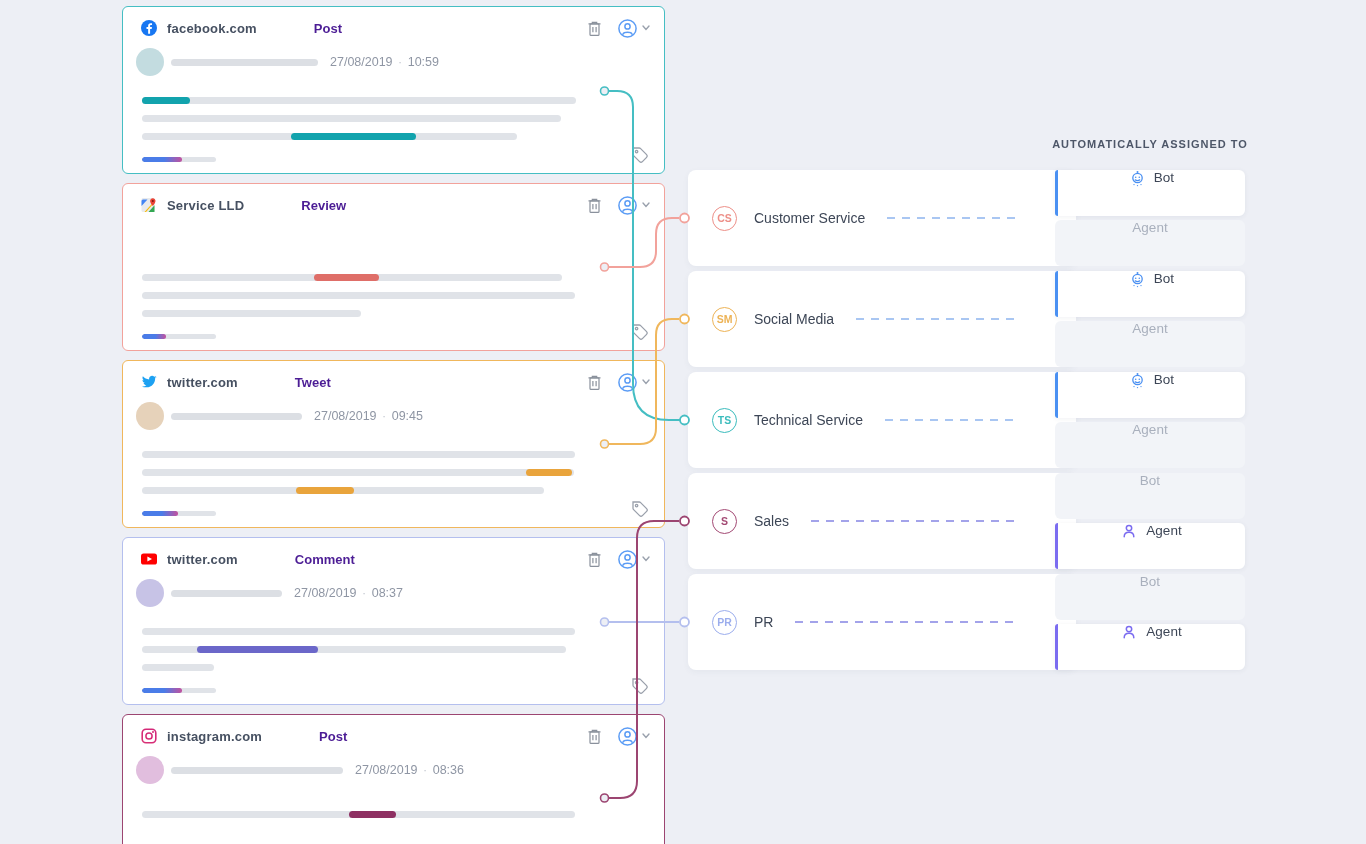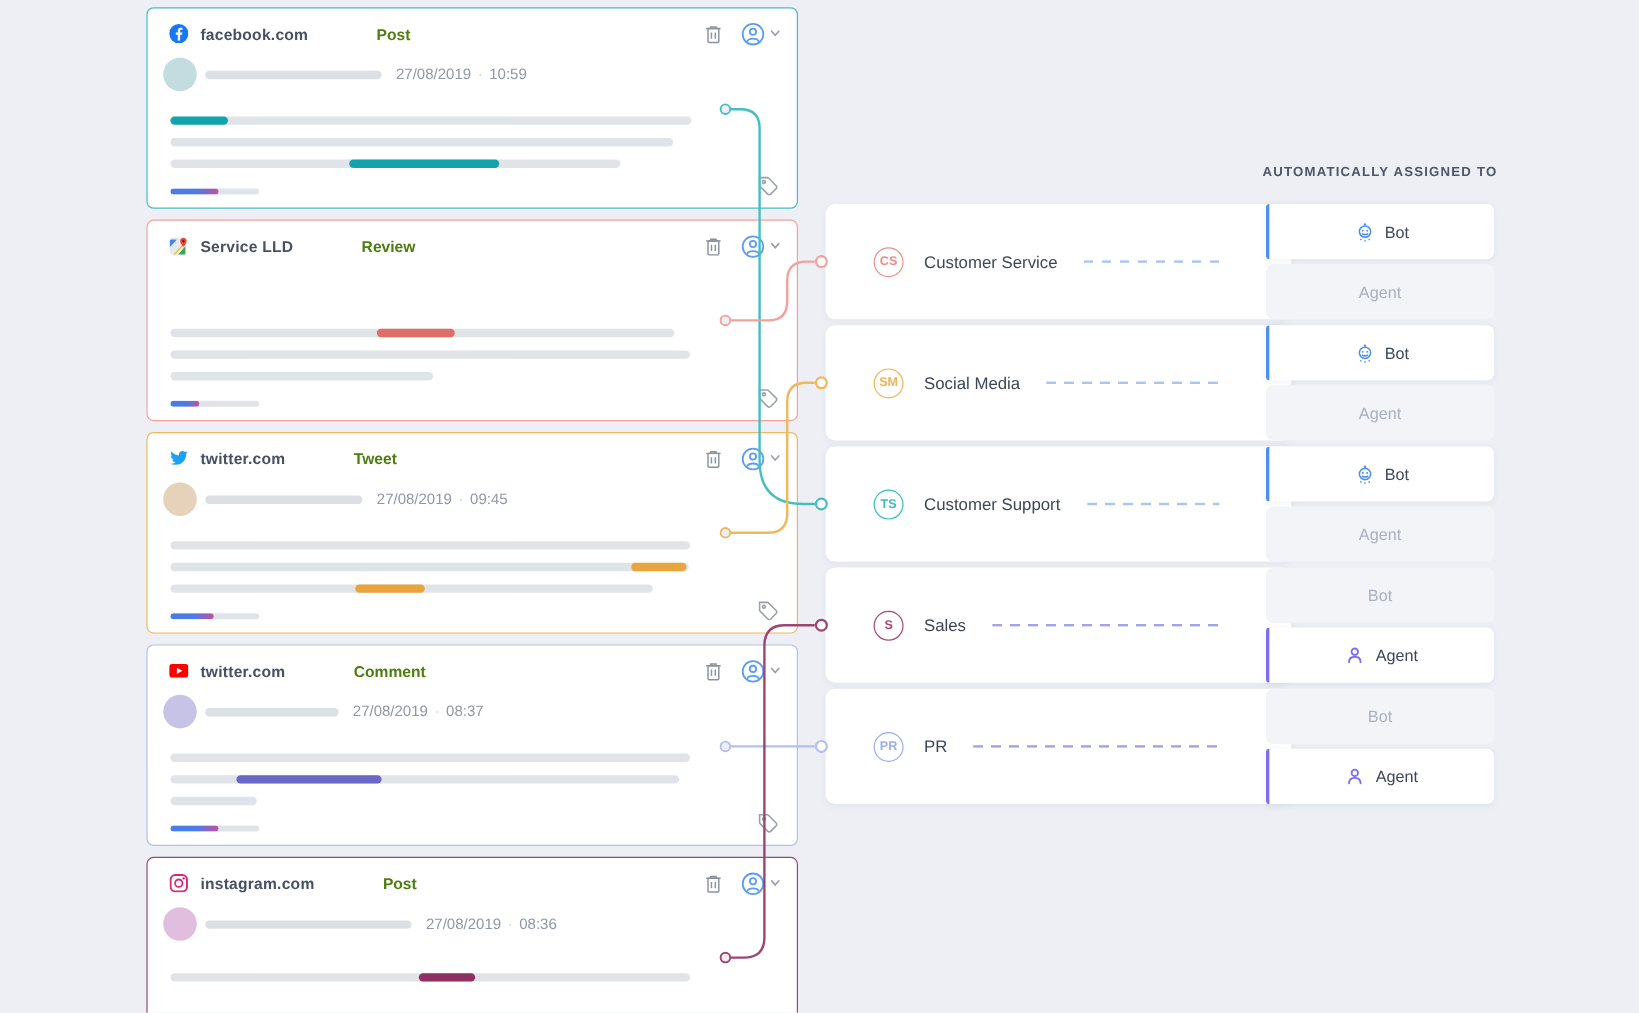--- a/index.html
+++ b/index.html
@@ -8,21 +8,21 @@
   .stage { position:relative; width:1366px; height:844px; overflow:hidden; background:#edeff5; }
 
   
   .posts-col { position:absolute; left:122px; top:6px; width:482px; }
   .post-card { position:absolute; left:0; width:543px; height:168px; background:#fff;
                border:1px solid #ccc; border-radius:6px; }
   .post-head { position:absolute; left:18px; right:14px; top:9px; height:24px;
                display:flex; align-items:center; gap:10px; }
   .src-icon { width:16px; height:16px; display:inline-flex; }
   .src-name { font-size:13px; font-weight:700; color:#465061; letter-spacing:.2px; }
-  .src-type { font-size:13px; font-weight:700; color:#4d7c0f; text-decoration:none; cursor:pointer;padding-left:47px; }
+  .src-type { font-size:13px; font-weight:700; color:#4c1d95; text-decoration:none; cursor:pointer;padding-left:47px; }
   .head-actions { margin-left:auto; display:flex; align-items:center; gap:15px; }
   .icon-btn { display:inline-flex; align-items:center; cursor:pointer; }
   .assignee { gap:4px; }
   .author-row { position:absolute; left:13px; top:41px; display:flex; align-items:center; }
   .avatar { width:28px; height:28px; border-radius:50%; background:#ddd; flex:none; }
   .name-bar { height:7px; border-radius:4px; background:#dcdfe4; margin-left:7px; }
   .post-date { font-size:12.5px; color:#8f96a4; margin-left:12px; white-space:nowrap; }
   .post-date .dot { color:#c3c8d0; padding:0 2px; }
   .post-lines { position:absolute; left:19px; top:90px; }
   .bar { position:relative; height:7px; border-radius:4px; background:#e0e3e8; margin-bottom:11px; }
@@ -30,35 +30,35 @@
   .mini-bar { position:absolute; left:19px; top:150px; width:74px; height:5px;
               border-radius:3px; background:#e0e3e8; overflow:hidden; }
   .mini-grad { position:absolute; left:0; top:0; bottom:0; width:40px; border-radius:3px;
                background:linear-gradient(90deg,#4a7ce8 55%,#c2519e); }
   .tag { position:absolute; right:14px; top:139px; width:19px; height:19px; cursor:pointer; }
 
   
   .cat-col { position:absolute; left:688px; top:170px; width:356px; }
   .cat-card { position:absolute; left:0; width:388px; height:96px; background:#fff; border-radius:8px;
               box-shadow:0 2px 6px rgba(60,70,100,.05);
-              display:flex; align-items:center; padding:0 58px 0 40px; }
+              display:flex; align-items:center; padding:0 58px 0 24px; }
   .cat-badge { width:25px; height:25px; border-radius:50%; border:1.5px solid currentColor;
                display:flex; align-items:center; justify-content:center; flex:none;
                font-size:10.5px; font-weight:700; }
   .cat-label { font-size:14px; color:#3d4656; margin-left:17px; white-space:nowrap; }
   .dash-line { flex:1; height:2px; margin-left:22px; margin-right:2px;
                background-image:repeating-linear-gradient(90deg,currentColor 0 8px,transparent 8px 15px); }
   .fork { position:absolute; right:4px; top:0; width:50px; height:96px; }
 
   
   .assign-title { position:absolute; left:1040px; top:138px; width:220px; text-align:center;
                   font-size:11px; letter-spacing:1px; color:#4d5668; font-weight:600; }
   .assign-col { position:absolute; left:1055px; top:170px; width:190px; }
   .assign-pair { position:absolute; left:0; width:190px; }
-  .assign-row { height:46px; border-radius:6px; display:flex; align-items:center; justify-content:center;
+  .assign-row { height:46px; border-radius:6px; display:flex; align-items:flex-start; justify-content:center;
                 gap:8px; font-size:13.5px; cursor:pointer; }
   .assign-row + .assign-row { margin-top:4px; }
   .assign-row.active { background:#fff; color:#3d4656; border-left:3px solid #4a90f2;
                        border-radius:3px 6px 6px 3px; box-shadow:0 1px 5px rgba(60,70,100,.07); }
   .assign-row.inactive { background:#f2f4f8; color:#a9b0bd; }
   .opt-icon { width:17px; height:17px; display:inline-flex; }
 
   
   .connectors { position:absolute; left:0; top:0; pointer-events:none; }
   .connectors g { fill:none; stroke:currentColor; stroke-width:2; }
@@ -381,21 +381,21 @@
             <path d="M25 79l4 2"></path>
             <path d="M30 77l8 5-6.5 7"></path>
         </g>
       </svg>
     </div>
 
     <div class="cat-card" style="top:202px">
       <span class="cat-badge" style="color: rgb(59, 188, 189);">
           <span>TS</span>
         </span>
-      <span class="cat-label">Customer Support</span>
+      <span class="cat-label">Technical Service</span>
       <span class="dash-line" style="color: rgb(169, 198, 242);"></span>
       <svg class="fork" viewBox="0 0 50 96" fill="none">
         <g stroke-linecap="round" style="color: rgb(91, 155, 245);">
           <path d="M10 39L4 46"></path>
             <path d="M10 36Q17 26 22 19" stroke-dasharray="5 4"></path>
             <path d="M25 17l4-2"></path>
             <path d="M30 19l8-5-6.5-7"></path>
         </g>
         <g stroke-linecap="round" style="color: rgb(220, 223, 230);">
           <path d="M4 50l6 7"></path>

